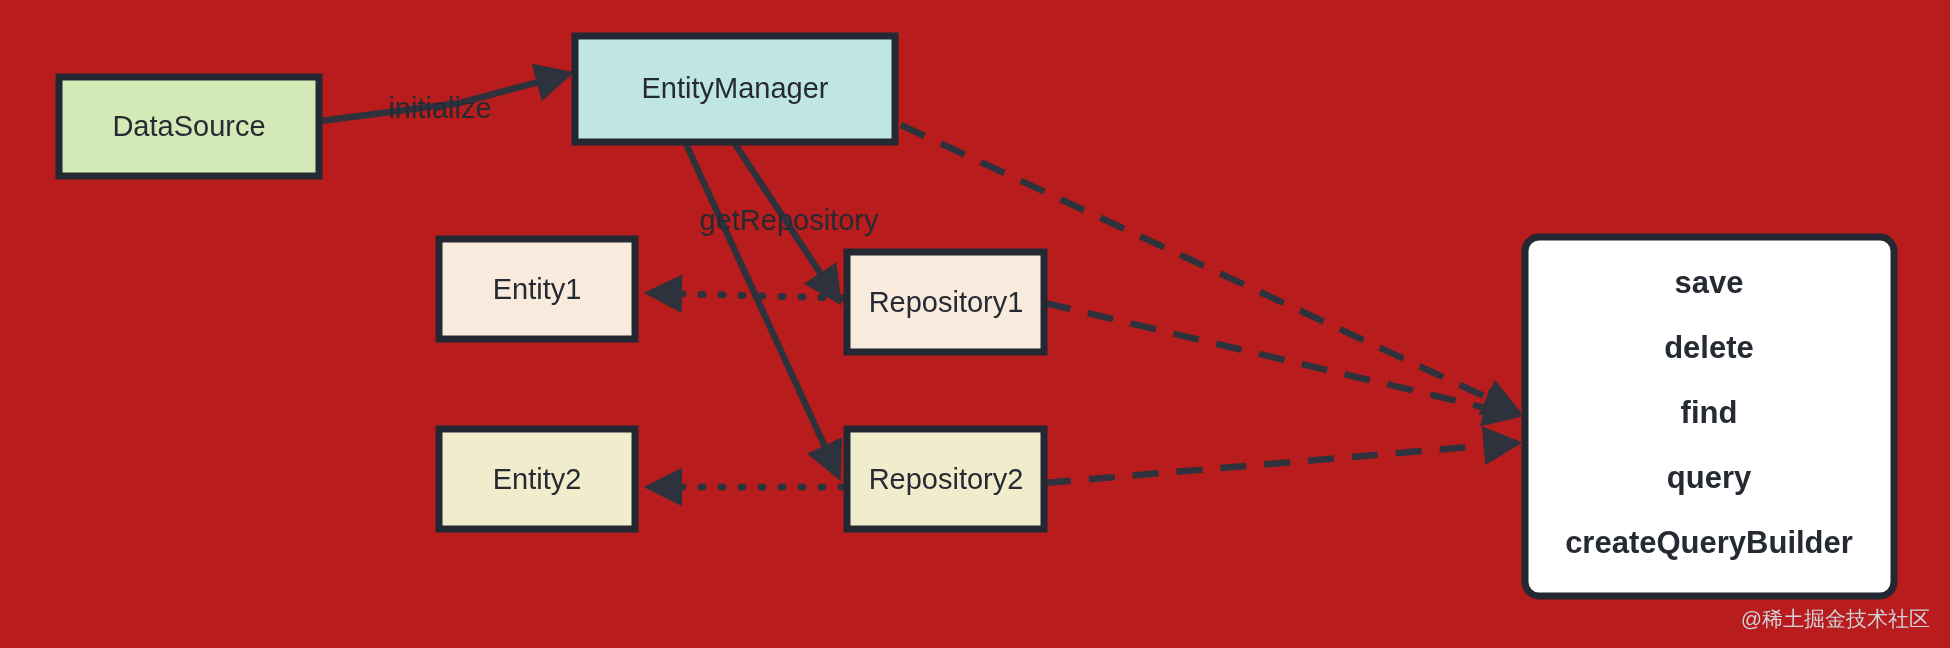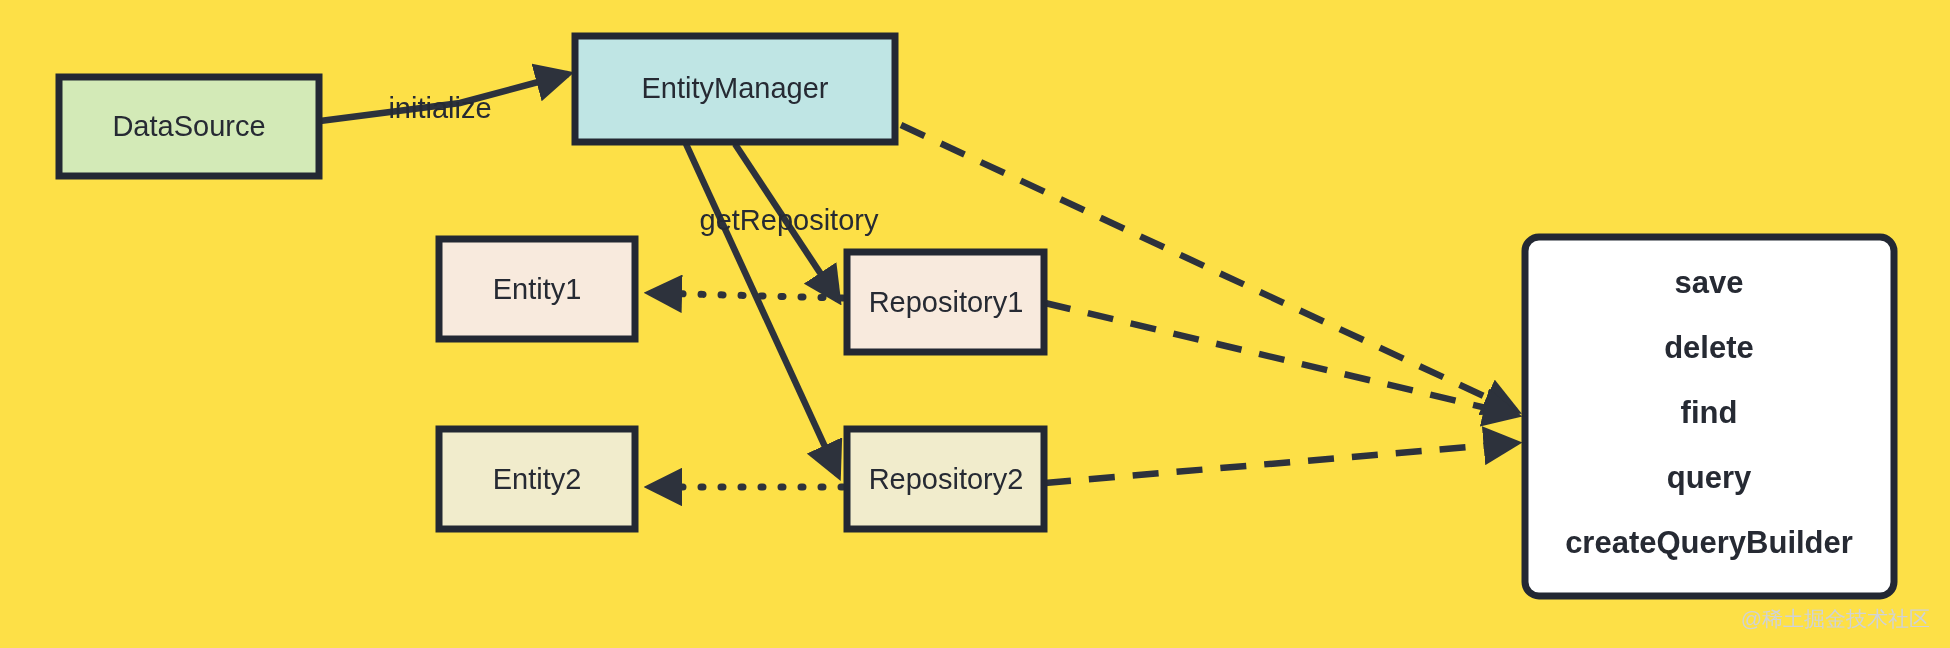--- a/index.html
+++ b/index.html
@@ -10,21 +10,21 @@
   body {
     width: 1950px;
     height: 648px;
     overflow: hidden;
     font-family: "Liberation Sans", sans-serif;
   }
   #diagram-root {
     position: relative;
     width: 1950px;
     height: 648px;
-    background: #fde047;
+    background: #b91c1c;
   }
   svg.canvas {
     position: absolute;
     top: 0;
     left: 0;
     width: 1950px;
     height: 648px;
   }
   .node-rect {
     stroke: #232833;

